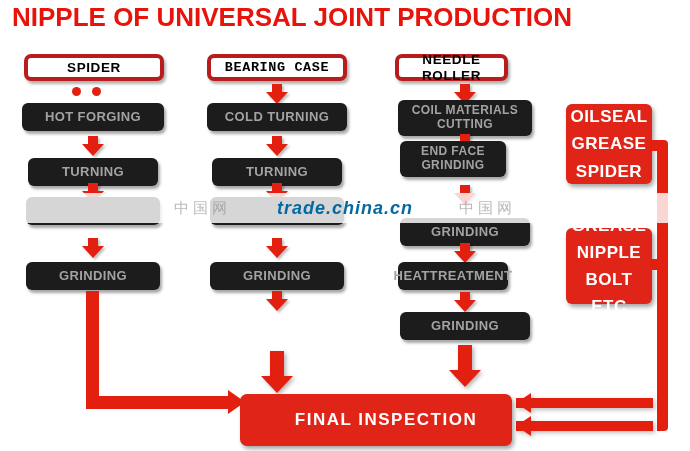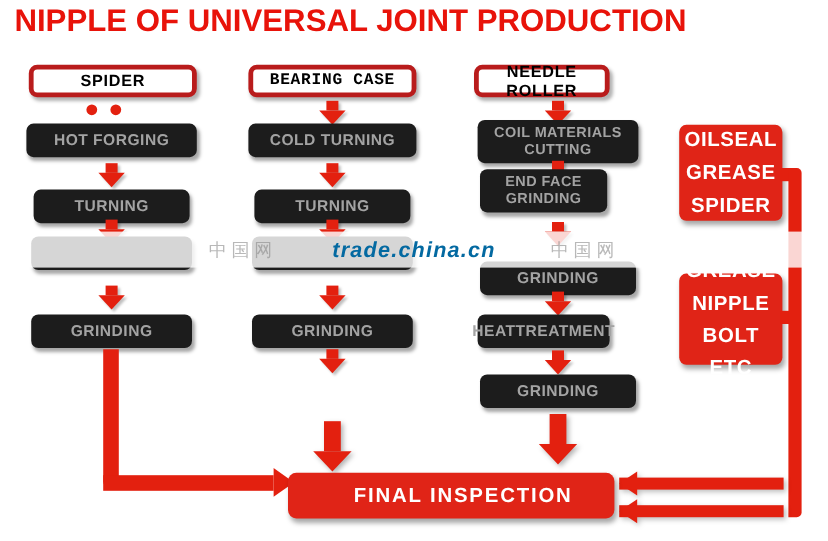--- a/index.html
+++ b/index.html
@@ -138,21 +138,21 @@
     <span>NIPPLE</span>
     <span>BOLT ETC</span>
   </div>
 
   <div class="bar" style="left:650px; top:140px; width:12px; height:11px;"></div>
   <div class="bar" style="left:650px; top:259px; width:12px; height:11px;"></div>
   <div class="bar" style="left:657px; top:140px; width:11px; height:291px; border-radius:0 4px 4px 0;"></div>
   <div class="arr-left" style="left:516px; top:393px;"></div>
   <div class="arr-left" style="left:516px; top:416px;"></div>
 
-  <div class="box box-red final" style="left:240px; top:394px; width:272px; height:38px;padding-left:20px;">FINAL INSPECTION</div>
+  <div class="box box-red final" style="left:240px; top:394px; width:272px; height:52px;padding-left:20px;">FINAL INSPECTION</div>
 
   <div class="watermark">
     <span class="wm-cn">中国网</span>
     <span class="wm-site">trade.china.cn</span>
     <span class="wm-cn">中国网</span>
   </div>
 
 </div>
 
 </body></html>

